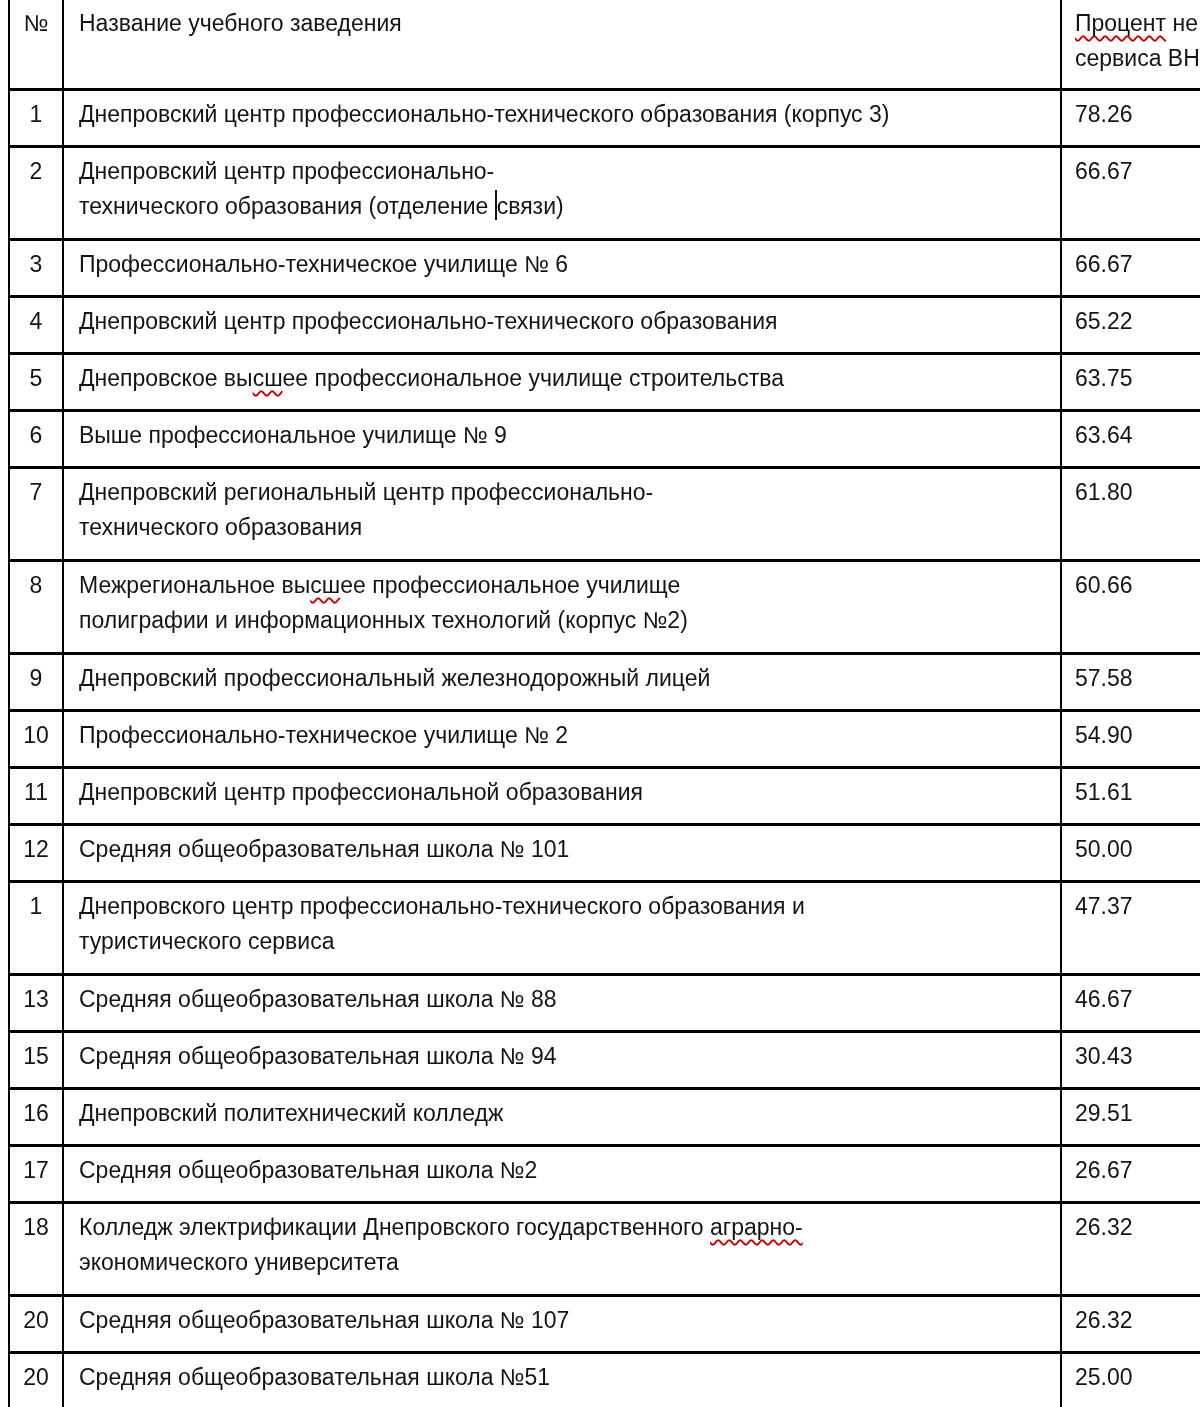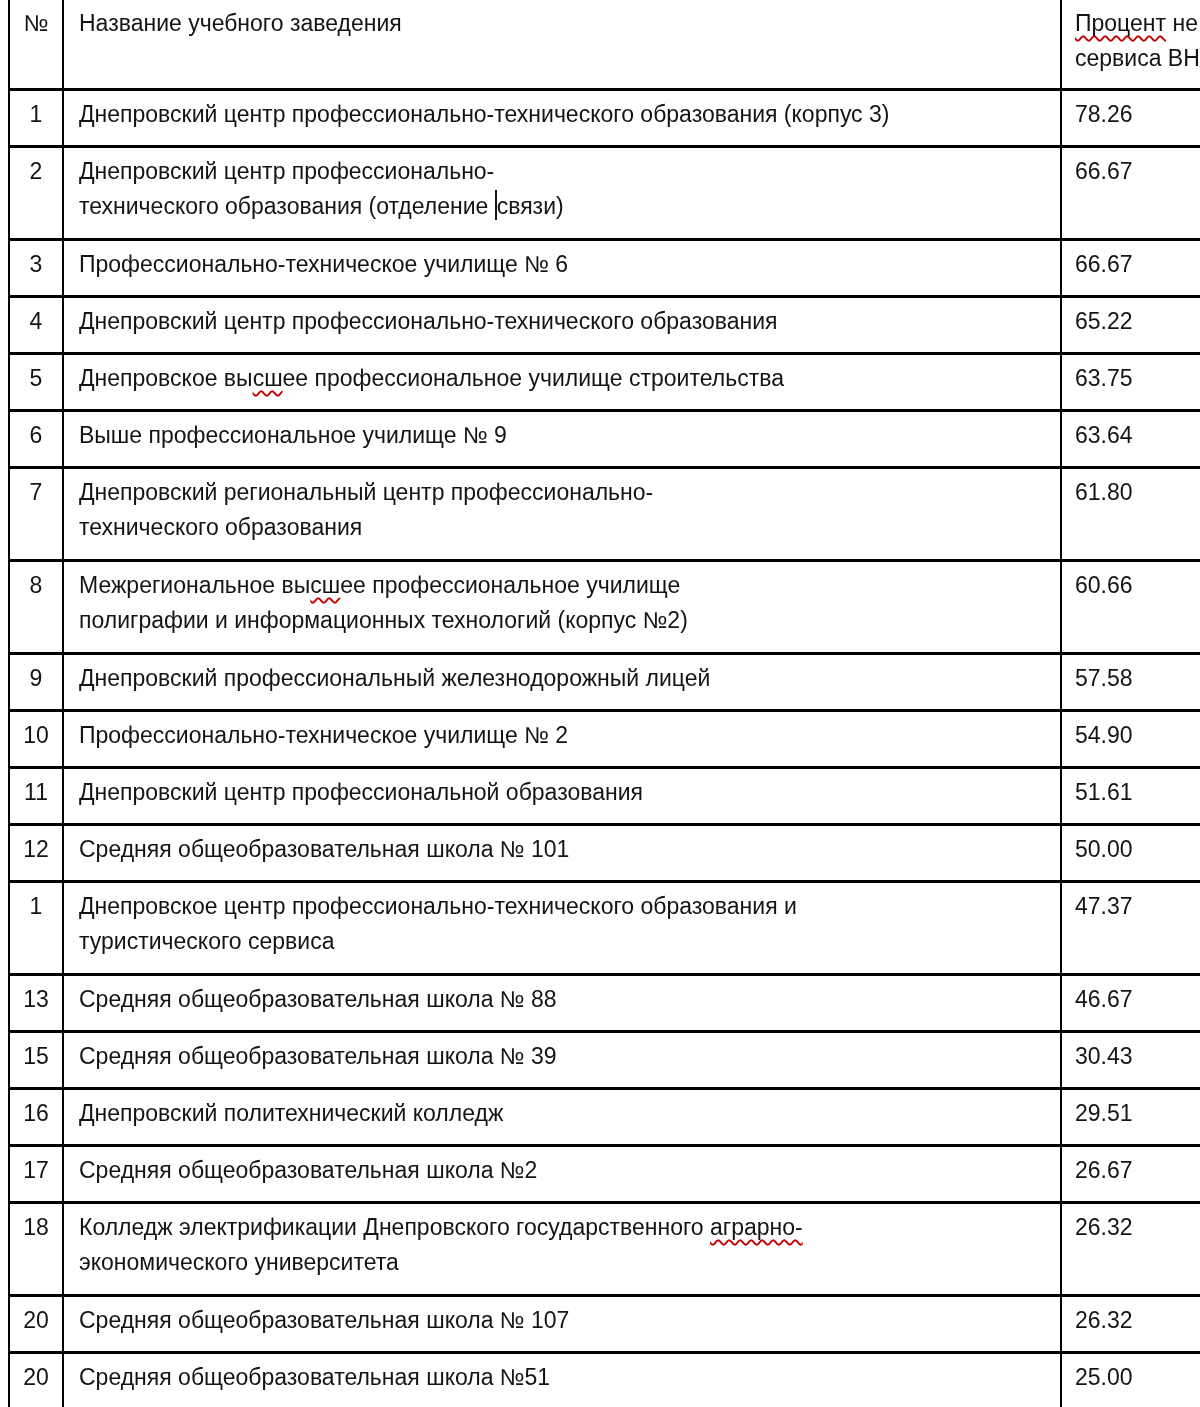--- a/index.html
+++ b/index.html
@@ -136,36 +136,36 @@
         <tr class="r-single">
           <td class="c-num">12</td>
           <td class="c-name">
             <div class="line"><span>Средняя общеобразовательная школа № 101</span></div>
           </td>
           <td class="c-pct">50.00</td>
         </tr>
         <tr class="r-tall">
           <td class="c-num">1</td>
           <td class="c-name">
-            <div class="line"><span>Днепровское центр профессионально-технического образования и</span></div>
+            <div class="line"><span>Днепровского центр профессионально-технического образования и</span></div>
             <div class="line"><span>туристического сервиса</span></div>
           </td>
           <td class="c-pct">47.37</td>
         </tr>
         <tr class="r-single">
           <td class="c-num">13</td>
           <td class="c-name">
             <div class="line"><span>Средняя общеобразовательная школа № 88</span></div>
           </td>
           <td class="c-pct">46.67</td>
         </tr>
         <tr class="r-single">
           <td class="c-num">15</td>
           <td class="c-name">
-            <div class="line"><span>Средняя общеобразовательная школа № 39</span></div>
+            <div class="line"><span>Средняя общеобразовательная школа № 94</span></div>
           </td>
           <td class="c-pct">30.43</td>
         </tr>
         <tr class="r-single">
           <td class="c-num">16</td>
           <td class="c-name">
             <div class="line"><span>Днепровский политехнический колледж</span></div>
           </td>
           <td class="c-pct">29.51</td>
         </tr>

